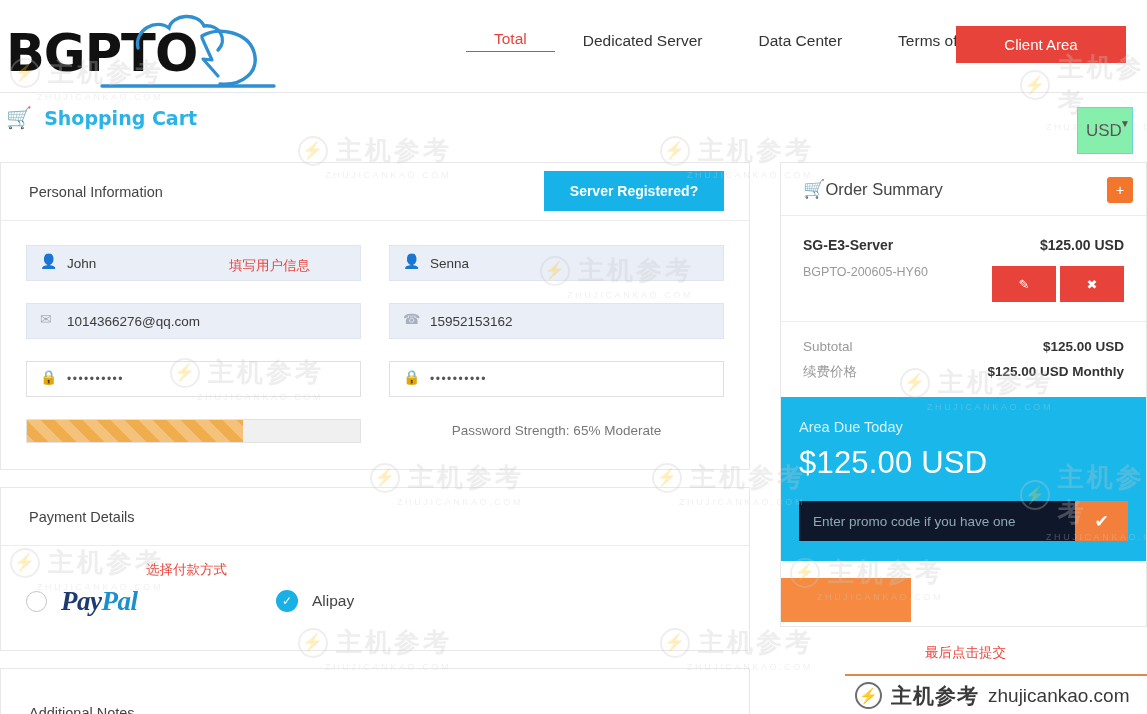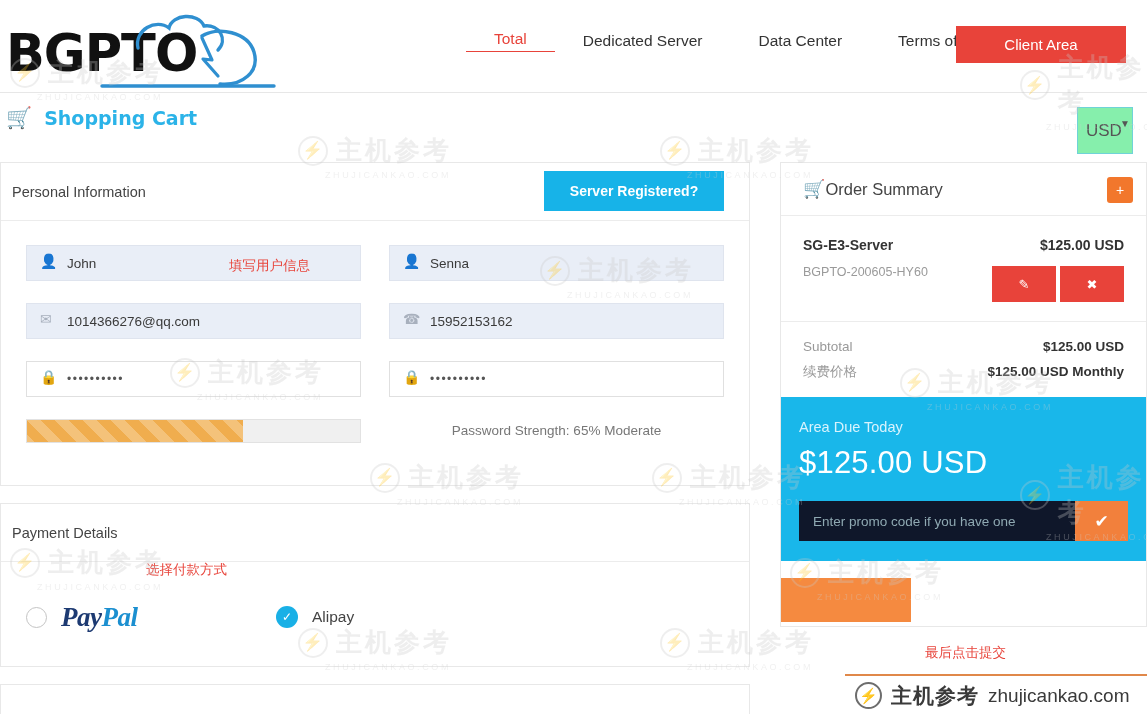--- a/index.html
+++ b/index.html
@@ -162,21 +162,21 @@
 
   .card {
     background: #fff;
     border: 1px solid #e8e8e8;
     margin-bottom: 17px;
   }
   .card-head {
     height: 58px;
     display: flex;
     align-items: center;
-    padding: 0 16px 0 11px;
+    padding: 0 16px 0 28px;
     border-bottom: 1px solid #ececec;
     position: relative;
   }
   .card-head h3 {
     font-size: 14.5px;
     font-weight: 400;
     color: #444;
   }
   .registered-btn {
     position: absolute;
@@ -494,21 +494,21 @@
               </div>
             </div>
             <div class="field">
               <span class="field-icon">🔒</span>
               <div class="input plain">
                 <span class="dots">••••••••••</span>
               </div>
             </div>
           </div>
 
-          <div class="form-row" style="margin-bottom:16px;">
+          <div class="form-row" style="margin-bottom:0;">
             <div class="strength-bar">
               <div class="strength-fill" id="strength-fill" style="width: 65%;"></div>
             </div>
             <div class="strength-text">Password Strength: 65% Moderate</div>
           </div>
 
         </div>
       </div>
 
       <div class="card">

